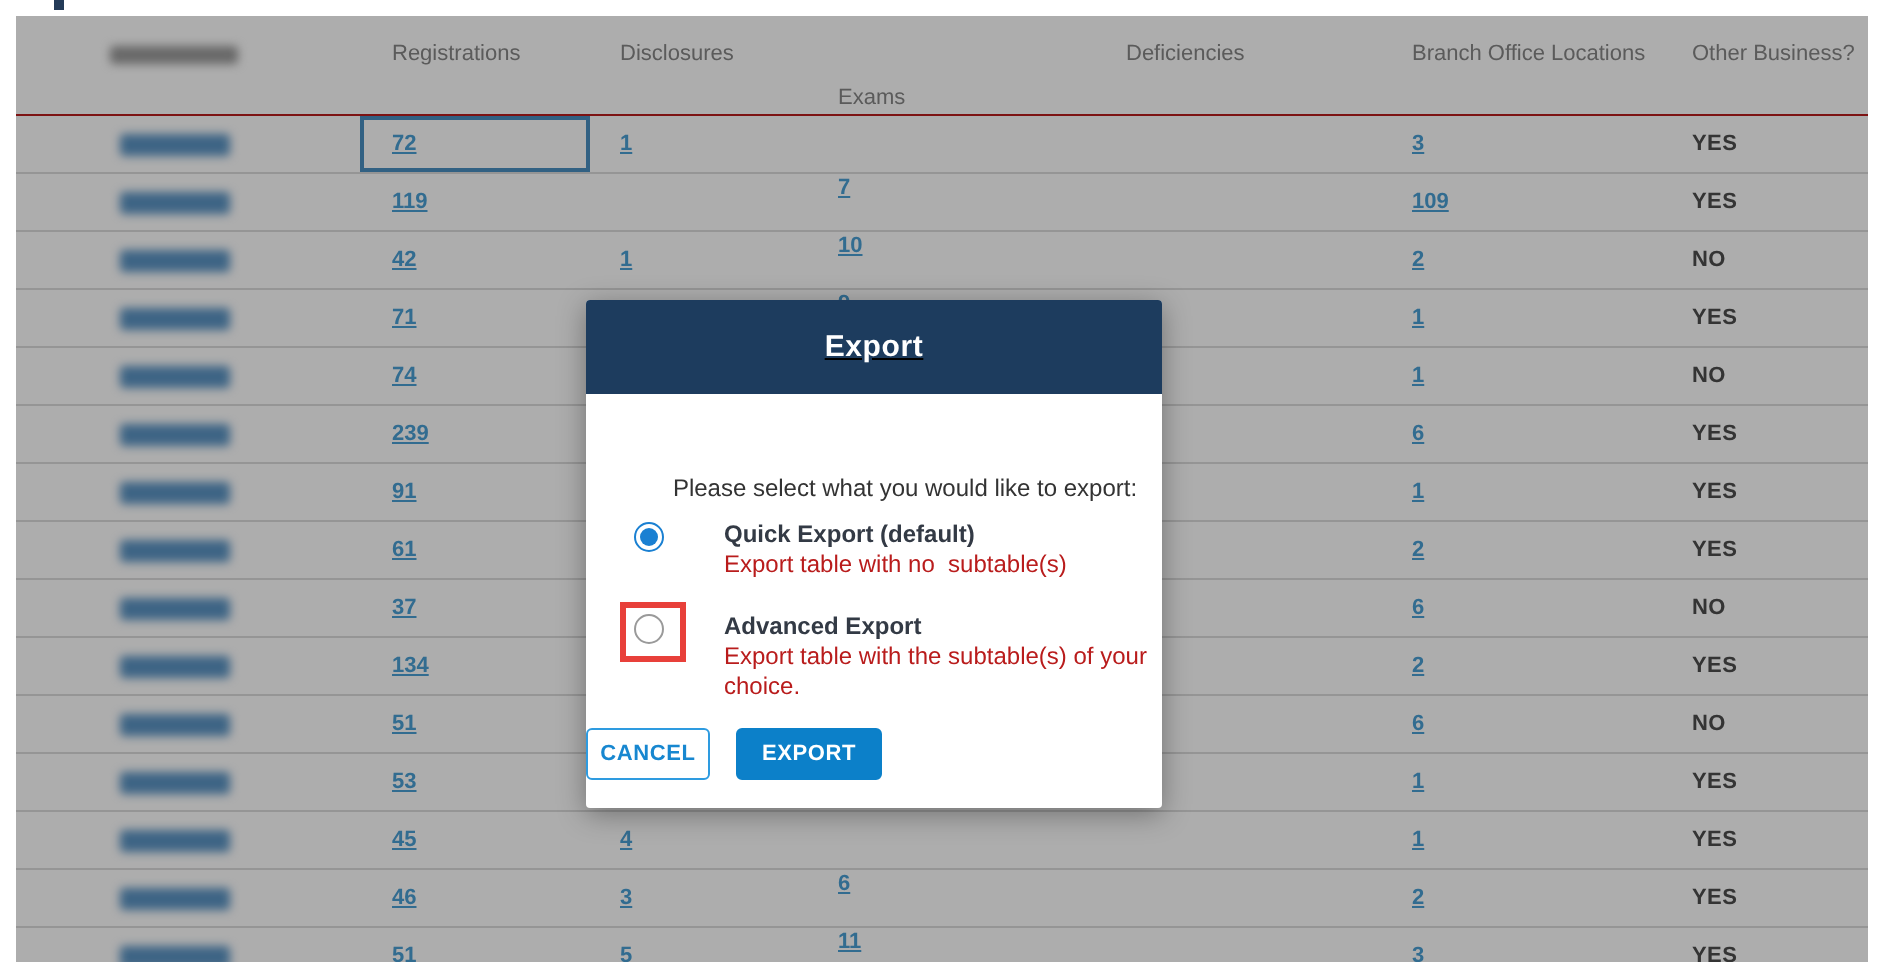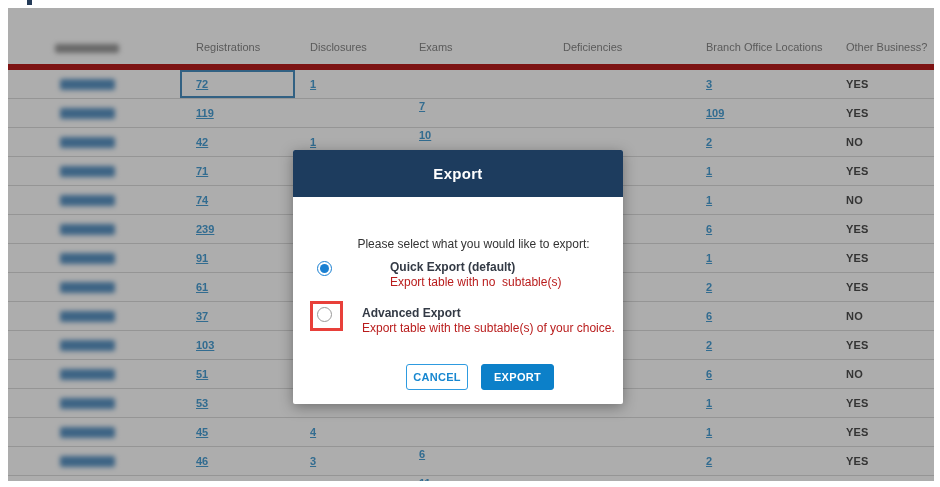--- a/index.html
+++ b/index.html
@@ -9,21 +9,21 @@
     font-family:"Liberation Sans", sans-serif;
   }
   
   .page-fragment { position:absolute; left:27px; top:0; width:5px; height:5px; background:#243b58; overflow:hidden; }
 
   
   .screen { position:absolute; left:8px; top:8px; width:926px; height:473px; background:#ffffff; overflow:hidden; }
 
   .table { position:absolute; inset:0; }
   .tr { display:flex; width:100%; }
-  .thead-row { height:62px; align-items:flex-end; border-bottom:6px solid #b91c1c; }
+  .thead-row { height:50px; align-items:center; border-bottom:1px solid #b91c1c; }
   .th { font-size:11px; color:#868686; padding-bottom:11px; white-space:nowrap; }
   .body-row { height:29px; align-items:center; border-bottom:1px solid #dcdcdc;text-align:right; }
   .td { display:flex; align-items:center; height:100%; }
   .c1{ width:172px; padding-left:52px; } .th.c1{ padding-left:47px; }
   .c2{ width:115px; padding-left:16px; }
   .c3{ width:110px; padding-left:15px; }
   .c4{ width:140px; padding-left:14px;margin-top:43px; }
   .c5{ width:145px; padding-left:18px; }
   .c6{ width:140px; padding-left:16px; }
   .c7{ flex:1;      padding-left:16px; }
@@ -31,41 +31,41 @@
   .plain { font-size:11px; color:#4d4d4d; }
   .yesno { font-weight:700; letter-spacing:.2px; }
   .focused-cell { box-shadow: inset 0 0 0 2px #4a90c2; }
   .pill { width:55px; height:11px; border-radius:2px; background:#5b94c4; filter:blur(2.5px); cursor:pointer; }
   .blur-header { width:64px; height:9px; border-radius:2px; background:#9a9a9a; filter:blur(2.5px); }
 
   
   .overlay { position:absolute; inset:0; background:rgba(0,0,0,0.32); z-index:5; }
 
   
-  .modal { position:absolute; left:293px; top:150px; width:330px; height:254px; background:#ffffff;
-           z-index:10; box-shadow:0 3px 14px rgba(0,0,0,0.35); border-radius:2px; overflow:visible; }
+  .modal { position:absolute; left:293px; top:150px; width:288px; height:254px; background:#ffffff;
+           z-index:10; box-shadow:0 3px 14px rgba(0,0,0,0.35); border-radius:2px; overflow:visible;text-decoration:underline; }
   .modal-header { height:47px; background:#1d3c5e; display:flex; align-items:center; justify-content:center;
                   border-radius:2px 2px 0 0; }
   .modal-title { color:#ffffff; font-size:15px; font-weight:600; letter-spacing:.3px; }
   .modal-body { position:relative; height:207px; }
   .prompt { position:absolute; top:40px; left:0; right:0; text-align:center; font-size:12px; color:#333333;padding-left:31px; }
   .option { position:absolute; left:24px; display:flex; cursor:pointer; }
-  .option-1 { top:63px;gap:28px; }
+  .option-1 { top:63px; }
   .option-2 { top:109px; }
   .radio { width:15px; height:15px; border-radius:50%; border:1px solid #9a9a9a; background:#fff;
            position:relative; flex:0 0 15px; margin-top:1px; }
   .radio.selected { border-color:#1a80d2; }
   .radio.selected::after { content:""; position:absolute; left:2px; top:2px; width:9px; height:9px;
            border-radius:50%; background:#1a80d2; }
   .option-text { margin-left:30px; }
   .option-label { font-size:12px; font-weight:700; color:#333a45; line-height:15px; }
   .option-desc { font-size:12px; color:#b91c1c; line-height:15px; white-space:pre-wrap; }
   .highlight-box { position:absolute; left:-7px; top:104px; width:33px; height:30px;
            border:3px solid #e8403a; background:transparent; margin-left:24px; z-index:3; }
-  .btn-row { position:absolute; left:0; right:0; top:167px; display:flex; justify-content:center; gap:13px;padding-left:44px; }
+  .btn-row { position:absolute; left:0; right:0; top:167px; display:flex; gap:13px; }
   .btn { font-family:"Liberation Sans", sans-serif; font-size:11px; font-weight:700; letter-spacing:.3px;
          border-radius:3px; height:26px; cursor:pointer; }
   .btn-cancel { width:62px; background:#ffffff; border:1px solid #2e9be0; color:#1787d0; }
   .btn-export { width:73px; background:#0c80c9; border:1px solid #0c80c9; color:#ffffff; }
 </style>
 </head>
 <body>
 
 <div class="page-fragment"></div>
 
@@ -297,21 +297,21 @@
     <div class="td c7">
             <span class="plain yesno">NO</span>
           </div>
   </div>
 
   <div class="tr body-row">
     <div class="td c1">
             <div class="pill"></div>
           </div>
     <div class="td c2">
-            <span class="link">103</span>
+            <span class="link">134</span>
           </div>
     <div class="td c3">
             <span class="link"></span>
           </div>
     <div class="td c4">
             <span class="link"></span>
           </div>
     <div class="td c5">
             <span class="plain"></span>
           </div>

